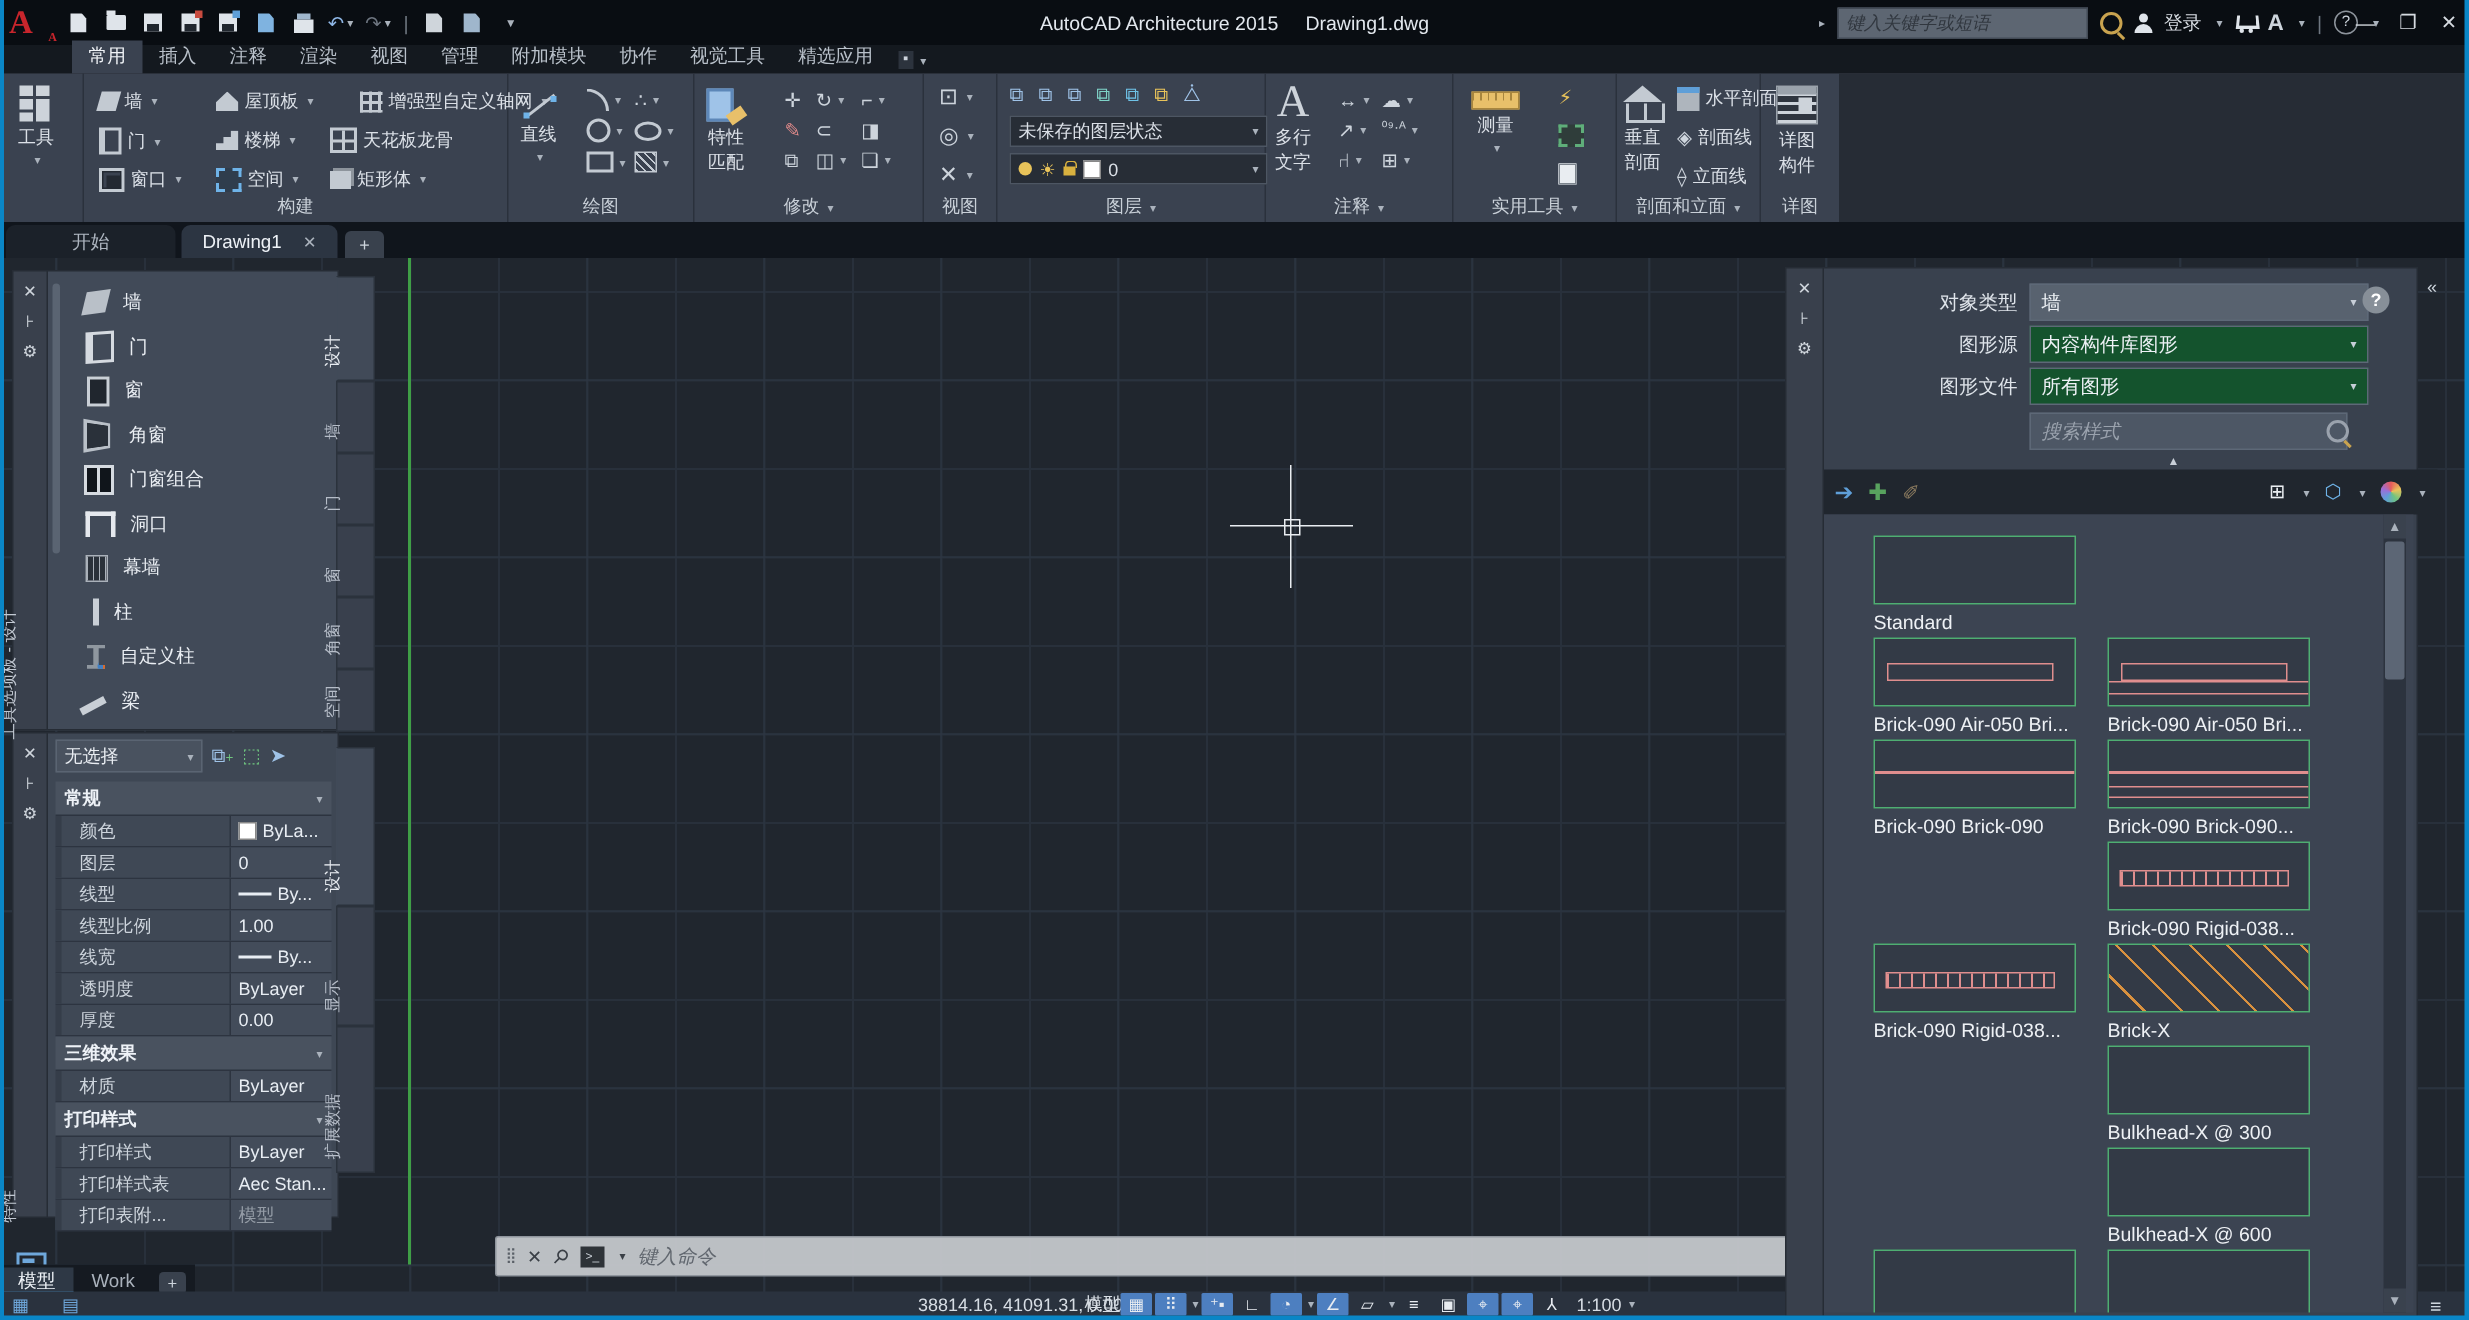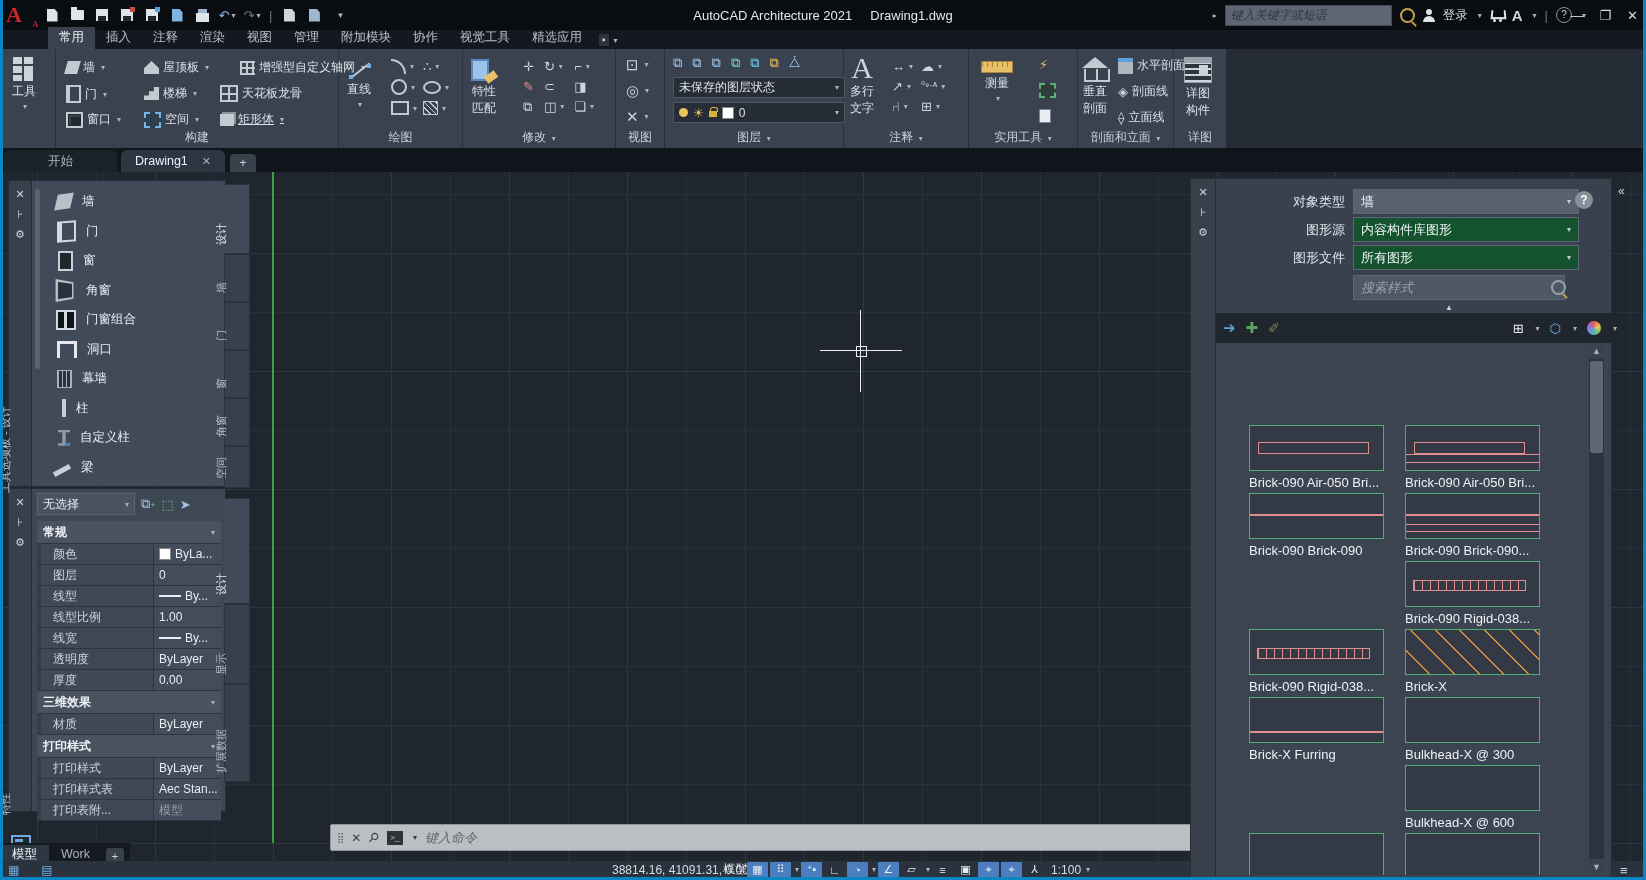--- a/index.html
+++ b/index.html
@@ -269,21 +269,21 @@
           <span class="ic-page" style="background:#cfd5db;"></span>
         </span>
       <span class="q">
           <span class="ic-detail ic-page" style="background:#9fb6cc;"></span>
         </span>
       <span class="q">
           <span class="caret">▼</span>
         </span>
     </div>
     <div class="title-center">
-      <span>AutoCAD Architecture 2021</span>
+      <span>AutoCAD Architecture 2015</span>
       <span>Drawing1.dwg</span>
     </div>
     <div class="infocenter">
       <span class="caret">▸</span>
       <input class="ic-search-box" placeholder="键入关键字或短语" style="">
       <span class="mag"></span>
       <span class="person"></span>
       <span style="font-size:12.5px;">登录</span>
       <span class="caret">▾</span>
       <span class="cart"></span>
@@ -363,21 +363,21 @@
         </div>
       <div class="ritem" style="left:160px;top:10px;padding-left:24px;">
           <span class="ri ri-gridnet"></span>
           <span>增强型自定义轴网</span>
           <span class="caret">▾</span>
         </div>
       <div class="ritem" style="left:164px;top:36px;">
           <span class="ri ri-ceiling"></span>
           <span>天花板龙骨</span>
         </div>
-      <div class="ritem" style="left:164px;top:62px;text-decoration:underline;">
+      <div class="ritem" style="left:164px;top:62px;">
           <span class="ri ri-box3d"></span>
           <span>矩形体</span>
           <span class="caret">▾</span>
         </div>
       <div class="rpanel-label">构建</div>
     </div>
 
     <div class="rpanel" style="width:123px;">
       <div class="bigbtn" style="left:8px;top:12px;">
         <span class="ri-line"></span>
@@ -865,20 +865,24 @@
       <span style="color:#8a7a5f;font-size:14px;">✐</span>
       <span style="flex:1;"></span>
       <span style="color:#e9edf1;font-size:13px;">⊞</span>
         <span class="caret">▾</span>
       <span style="color:#6fb3e8;font-size:13px;">⬡</span>
         <span class="caret">▾</span>
       <span style="width:14px;height:14px;border-radius:50%;background:conic-gradient(#e85a5a,#e8c35a,#6fc47f,#5f9fd8,#9a6fd8,#e85a5a);display:inline-block;"></span>
         <span class="caret">▾</span>
     </div>
     <div class="sb-grid" id="sb-grid">
+        <div class="sb-cell" style="left: 34px; top: 14px;">
+          <div class="sw sw-empty"></div>
+          <div class="sb-label">Standard</div>
+        </div>
         <div class="sb-cell" style="left: 34px; top: 82px;">
           <div class="sw sw-air"></div>
           <div class="sb-label">Brick-090 Air-050 Bri...</div>
         </div>
         <div class="sb-cell" style="left: 190px; top: 82px;">
           <div class="sw sw-air2"></div>
           <div class="sb-label">Brick-090 Air-050 Bri...</div>
         </div>
         <div class="sb-cell" style="left: 34px; top: 150px;">
           <div class="sw sw-mid"></div>
@@ -892,24 +896,20 @@
           <div class="sw sw-rigid"></div>
           <div class="sb-label">Brick-090 Rigid-038...</div>
         </div>
         <div class="sb-cell" style="left: 34px; top: 286px;">
           <div class="sw sw-rigid"></div>
           <div class="sb-label">Brick-090 Rigid-038...</div>
         </div>
         <div class="sb-cell" style="left: 190px; top: 286px;">
           <div class="sw sw-hatch"></div>
           <div class="sb-label">Brick-X</div>
-        </div>
-        <div class="sb-cell" style="left: 34px; top: 354px;">
-          <div class="sw sw-furr"></div>
-          <div class="sb-label">Brick-X Furring</div>
         </div>
         <div class="sb-cell" style="left: 190px; top: 354px;">
           <div class="sw sw-empty"></div>
           <div class="sb-label">Bulkhead-X @ 300</div>
         </div>
         <div class="sb-cell" style="left: 190px; top: 422px;">
           <div class="sw sw-empty"></div>
           <div class="sb-label">Bulkhead-X @ 600</div>
         </div>
         <div class="sb-cell" style="left: 34px; top: 490px;">

